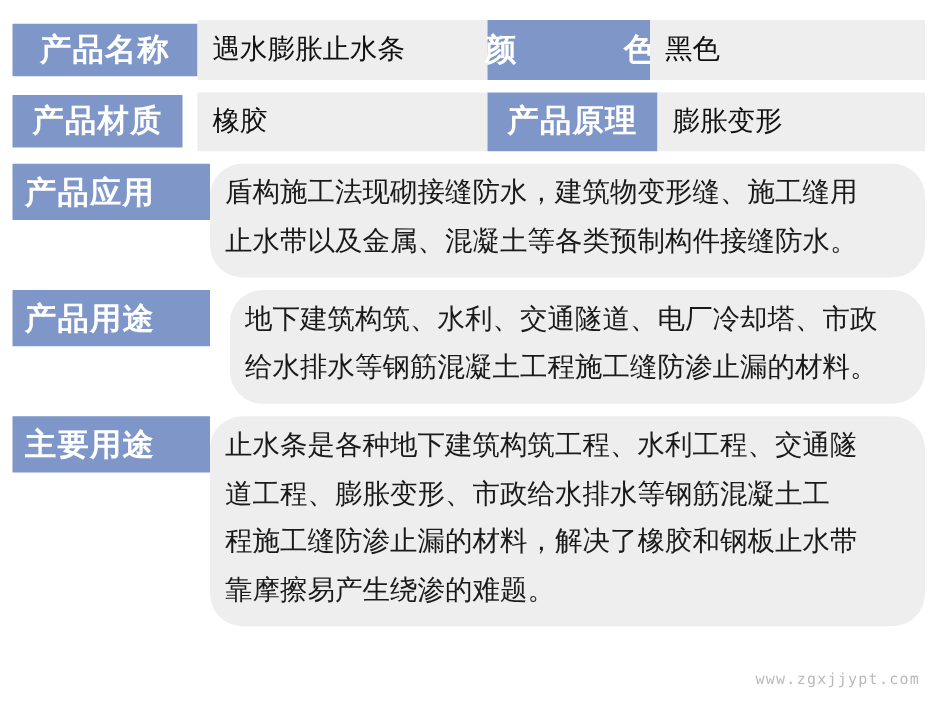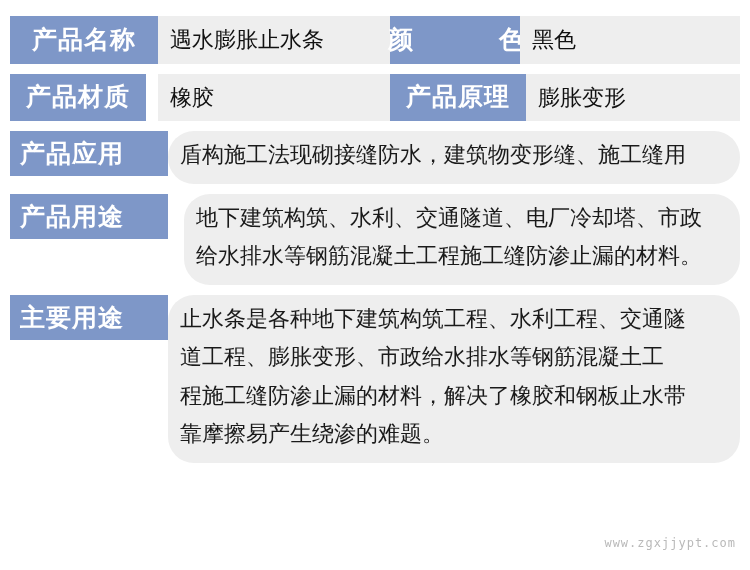--- a/index.html
+++ b/index.html
@@ -61,20 +61,21 @@
     box-sizing: border-box;
     flex: 1;
     display: flex;
     align-items: center;
   }
   
   .row-split .cell-name {
     display: flex;
     flex: 1 1 0;
     min-width: 0;
+    align-items: center;
   }
   .row-split .cell-color {
     display: flex;
     flex: 0 0 350px;
     min-width: 0;
     margin-left: 0px;
   }
   .row-split .cell-name .value {
     min-width: 0;
   }
@@ -153,20 +154,21 @@
     <div class="cell cell-color">
       <div class="label label-principle">产品原理</div>
       <div class="value v-principle">膨胀变形</div>
     </div>
   </div>
 
   <div class="row row-app">
     <div class="block-label label-app">产品应用</div>
     <div class="block-value">
       <p>盾构施工法现砌接缝防水，建筑物变形缝、施工缝用</p>
+      <p>止水带以及金属、混凝土等各类预制构件接缝防水。</p>
     </div>
   </div>
 
   <div class="row row-purpose">
     <div class="block-label label-purpose">产品用途</div>
     <div class="block-value">
       <p>地下建筑构筑、水利、交通隧道、电厂冷却塔、市政</p>
       <p>给水排水等钢筋混凝土工程施工缝防渗止漏的材料。</p>
     </div>
   </div>

